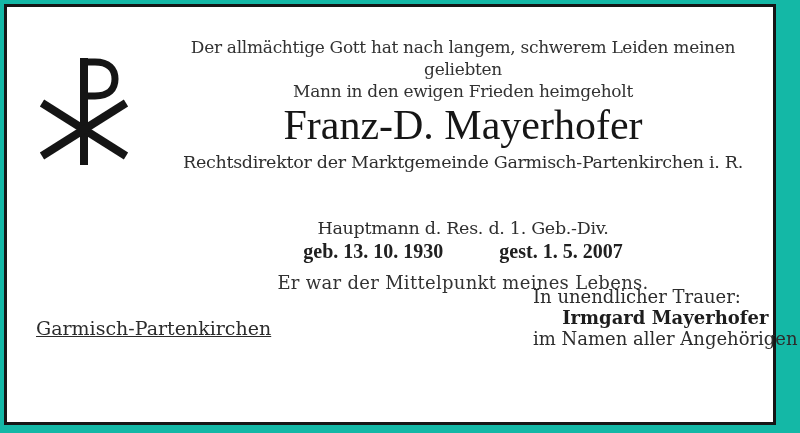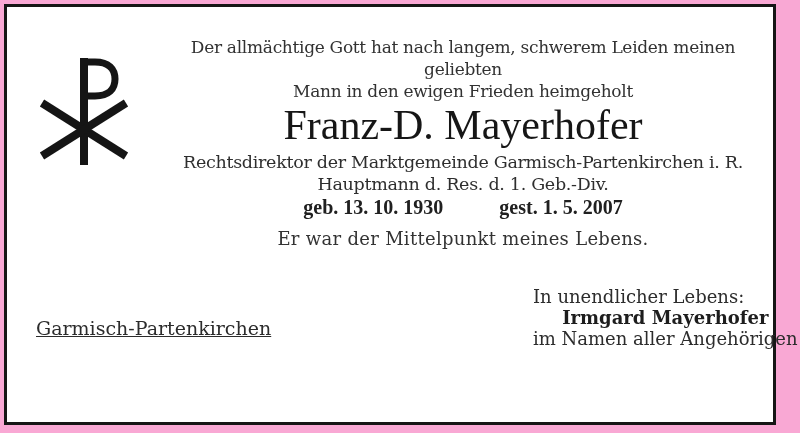--- a/index.html
+++ b/index.html
@@ -4,21 +4,21 @@
 <style>
   html, body {
     margin: 0;
     padding: 0;
     background: #ffffff;
   }
   .page {
     position: relative;
     width: 800px;
     height: 433px;
-    background: #f9a8d4;
+    background: #14b8a6;
     overflow: hidden;
     font-family: "DejaVu Serif", serif;
     color: #242424;
   }
   .frame {
     position: absolute;
     left: 4px;
     top: 4px;
     width: 772px;
     height: 421px;
@@ -61,20 +61,21 @@
     line-height: 47px;
     color: #161616;
     white-space: nowrap;
   }
   .role {
     font-size: 17.5px;
     line-height: 22px;
     letter-spacing: -0.3px;
     color: #2e2e2e;
     white-space: nowrap;
+    margin-top: 44px;
   }
   .role-first { margin-top: 2px; }
   .dates {
     font-family: "Liberation Serif", serif;
     font-weight: 700;
     font-size: 20px;
     line-height: 24px;
     color: #202020;
     white-space: nowrap;
   }
@@ -153,20 +154,20 @@
     <div class="role">Hauptmann d. Res. d. 1. Geb.-Div.</div>
 
     <div class="dates">
       <span>geb. 13. 10. 1930</span><span class="dates-gap"></span><span>gest. 1. 5. 2007</span>
     </div>
 
     <div class="epitaph">Er war der Mittelpunkt meines Lebens.</div>
   </div>
 
   <div class="signature">
-    <div>In unendlicher Lebens:</div>
+    <div>In unendlicher Trauer:</div>
     <div class="bold">Irmgard Mayerhofer</div>
     <div>im Namen aller Angehörigen</div>
   </div>
 
   <div class="city">Garmisch-Partenkirchen</div>
 
 </div>
 
 </body></html>

